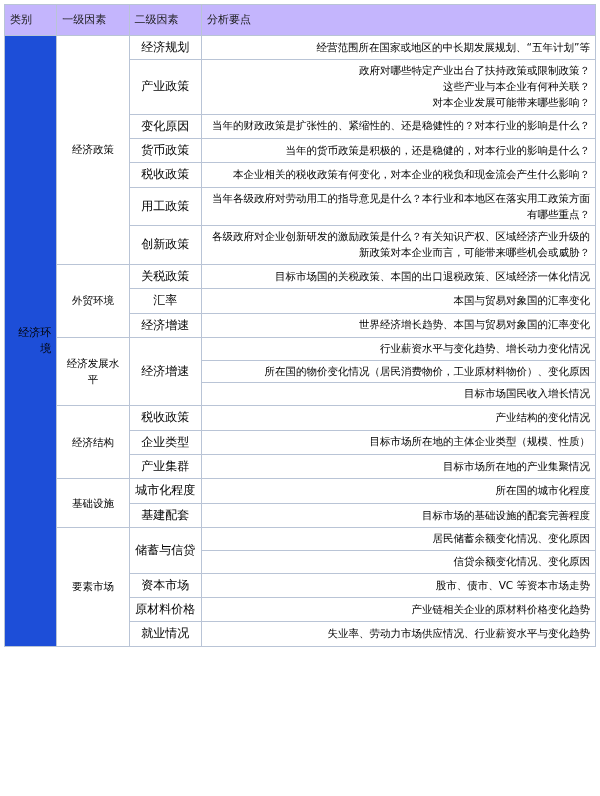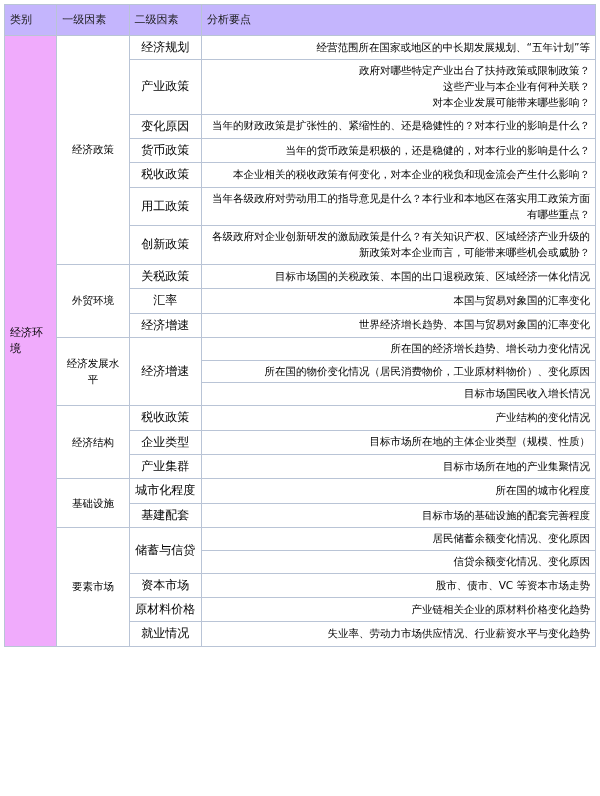--- a/index.html
+++ b/index.html
@@ -40,22 +40,22 @@
     height: 24px;
     font-size: 11px;
     color: #1a1a1a;
   }
   .col-cat { width: 52px; }
   .col-l1  { width: 72px; }
   .col-l2  { width: 72px; }
   .col-pt  { width: 392px; }
 
   td.cat {
-    text-align: left;
-    background: #f0abfc;
+    text-align: right;
+    background: #1d4ed8;
     font-size: 11px;
   }
   td.l1 {
     text-align: center;
     font-size: 10.5px;
   }
   td.l2 {
     text-align: center;
     font-size: 12px;
   }
@@ -124,21 +124,21 @@
           <td class="l2" rowspan="1">汇率</td>
           <td class="pt">本国与贸易对象国的汇率变化</td>
         </tr>
         <tr>
           <td class="l2" rowspan="1">经济增速</td>
           <td class="pt">世界经济增长趋势、本国与贸易对象国的汇率变化</td>
         </tr>
         <tr>
           <td class="l1" rowspan="3">经济发展水平</td>
           <td class="l2" rowspan="3">经济增速</td>
-          <td class="pt">所在国的经济增长趋势、增长动力变化情况</td>
+          <td class="pt">行业薪资水平与变化趋势、增长动力变化情况</td>
         </tr>
         <tr>
           <td class="pt">所在国的物价变化情况（居民消费物价，工业原材料物价）、变化原因</td>
         </tr>
         <tr>
           <td class="pt">目标市场国民收入增长情况</td>
         </tr>
         <tr>
           <td class="l1" rowspan="3">经济结构</td>
           <td class="l2" rowspan="1">税收政策</td>

